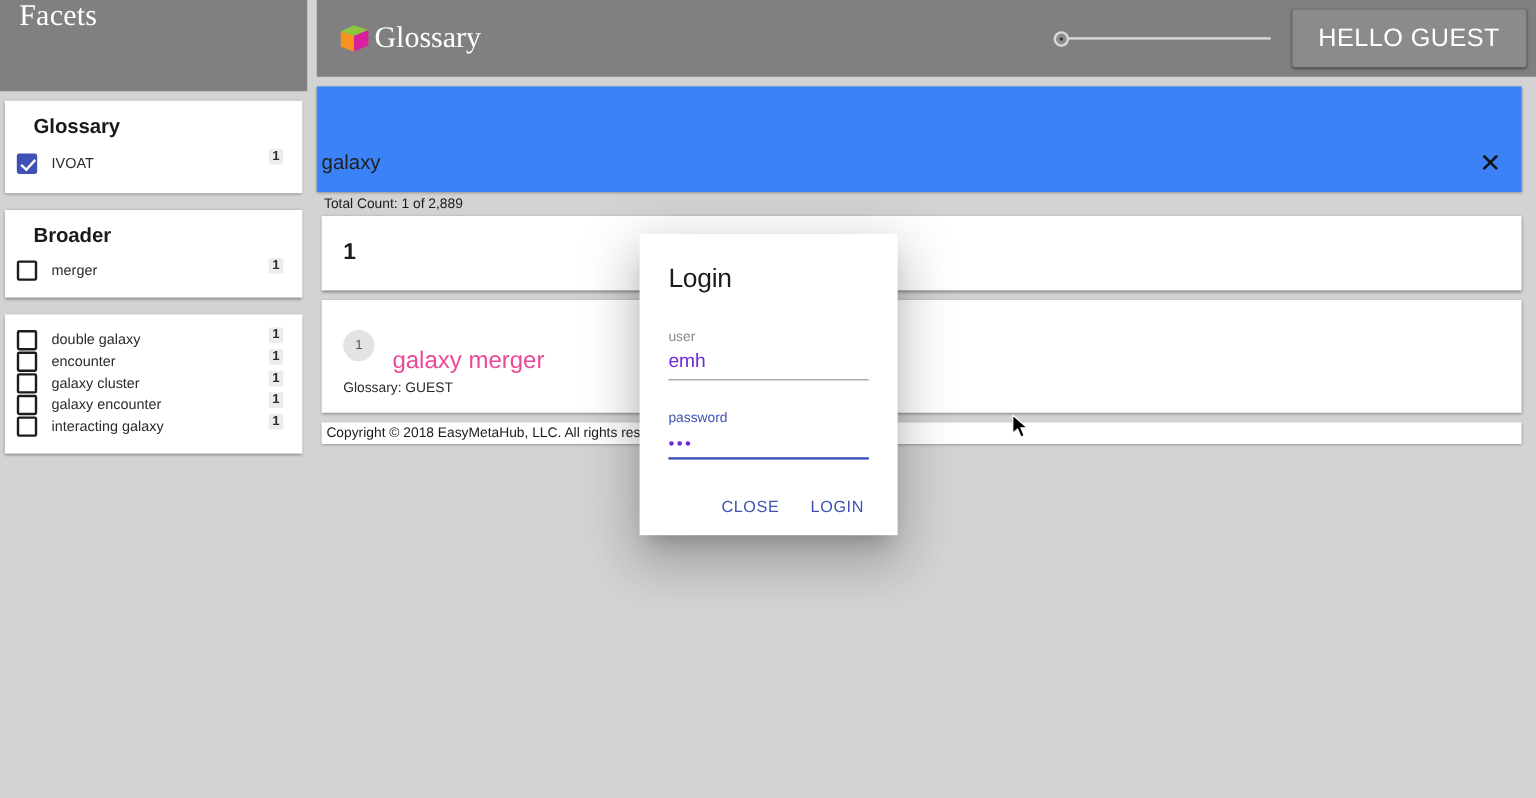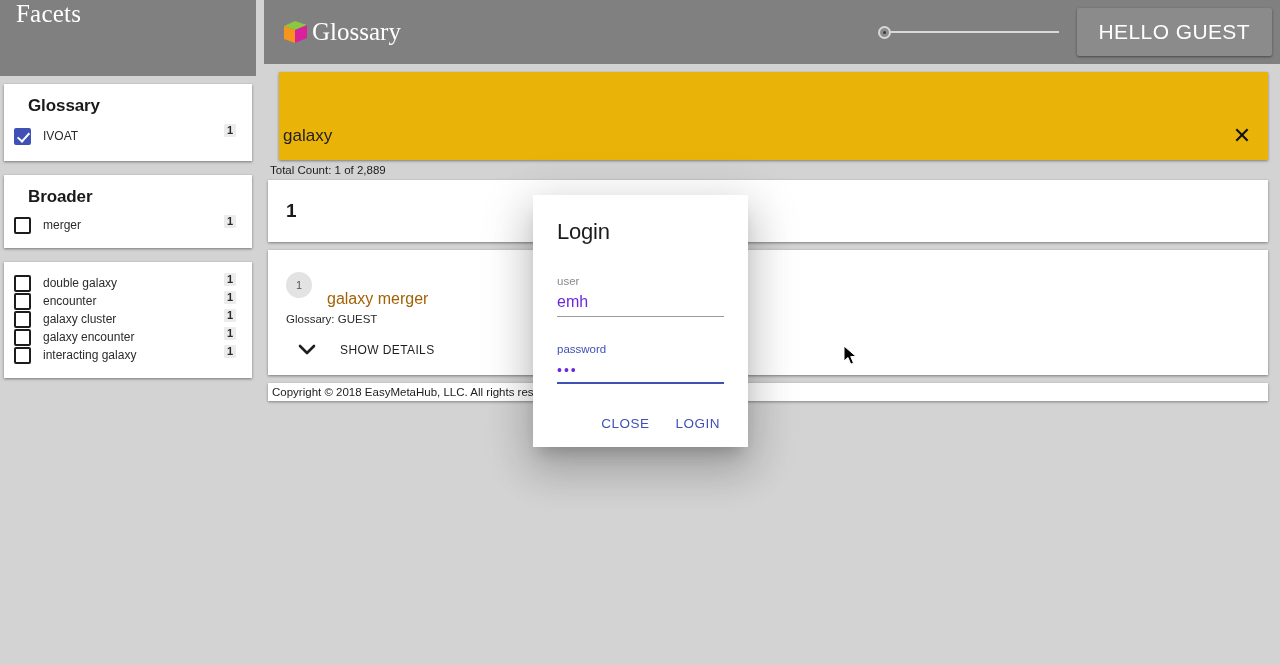--- a/index.html
+++ b/index.html
@@ -186,22 +186,22 @@
     padding: 0 22px;
     margin-right: 8px;
     border-radius: 2px;
     box-shadow: 0 1px 3px rgba(0,0,0,.25), 0 1px 2px rgba(0,0,0,.22);
     cursor: pointer;
     white-space: nowrap;
   }
 
   
   .search-card {
-    background: #eab308;
-    margin: 8px 12px 0 15px;
+    background: #3b82f6;
+    margin: 8px 12px 0 0;
     height: 88px;
     position: relative;
     box-shadow: 0 1px 3px rgba(0,0,0,.24), 0 1px 2px rgba(0,0,0,.20);
   }
   .search-input {
     position: absolute;
     left: 4px;
     bottom: 14px;
     width: calc(100% - 60px);
     border: none;
@@ -259,22 +259,22 @@
   .result-avatar {
     width: 26px; height: 26px;
     border-radius: 50%;
     background: #e3e3e3;
     color: #555;
     font-size: 11px;
     display: flex; align-items: center; justify-content: center;
     margin-right: 15px;
   }
   .result-title {
-    font-size: 16px;
-    color: #a16207;
+    font-size: 20px;
+    color: #ec4899;
     margin-top: 28px;
   }
   .result-sub {
     font-size: 11.5px;
     color: #2a2a2a;
     padding-left: 18px;
     margin-top: 5px;
   }
   .result-expander {
     display: flex;
@@ -472,28 +472,20 @@
   <div class="count-card">
     <span class="count-card-num">1</span>
   </div>
 
   <div class="result-card">
     <div class="result-head">
       <span class="result-avatar">1</span>
       <span class="result-title">galaxy merger</span>
     </div>
     <div class="result-sub">Glossary: GUEST</div>
-    <div class="result-expander">
-      <span class="chevron">
-        <svg width="18" height="12" viewBox="0 0 18 12">
-          <polyline points="2,2 9,9 16,2" fill="none" stroke="#1e1e1e" stroke-width="2.6" stroke-linecap="round" stroke-linejoin="round"></polyline>
-        </svg>
-      </span>
-      <span class="show-details">SHOW DETAILS</span>
-    </div>
   </div>
 
   <div class="footer-card">
     <span class="footer-text">Copyright © 2018 EasyMetaHub, LLC. All rights reserved.</span>
   </div>
 </div>
 
 <div class="dialog">
   <div class="dialog-title">Login</div>
 

